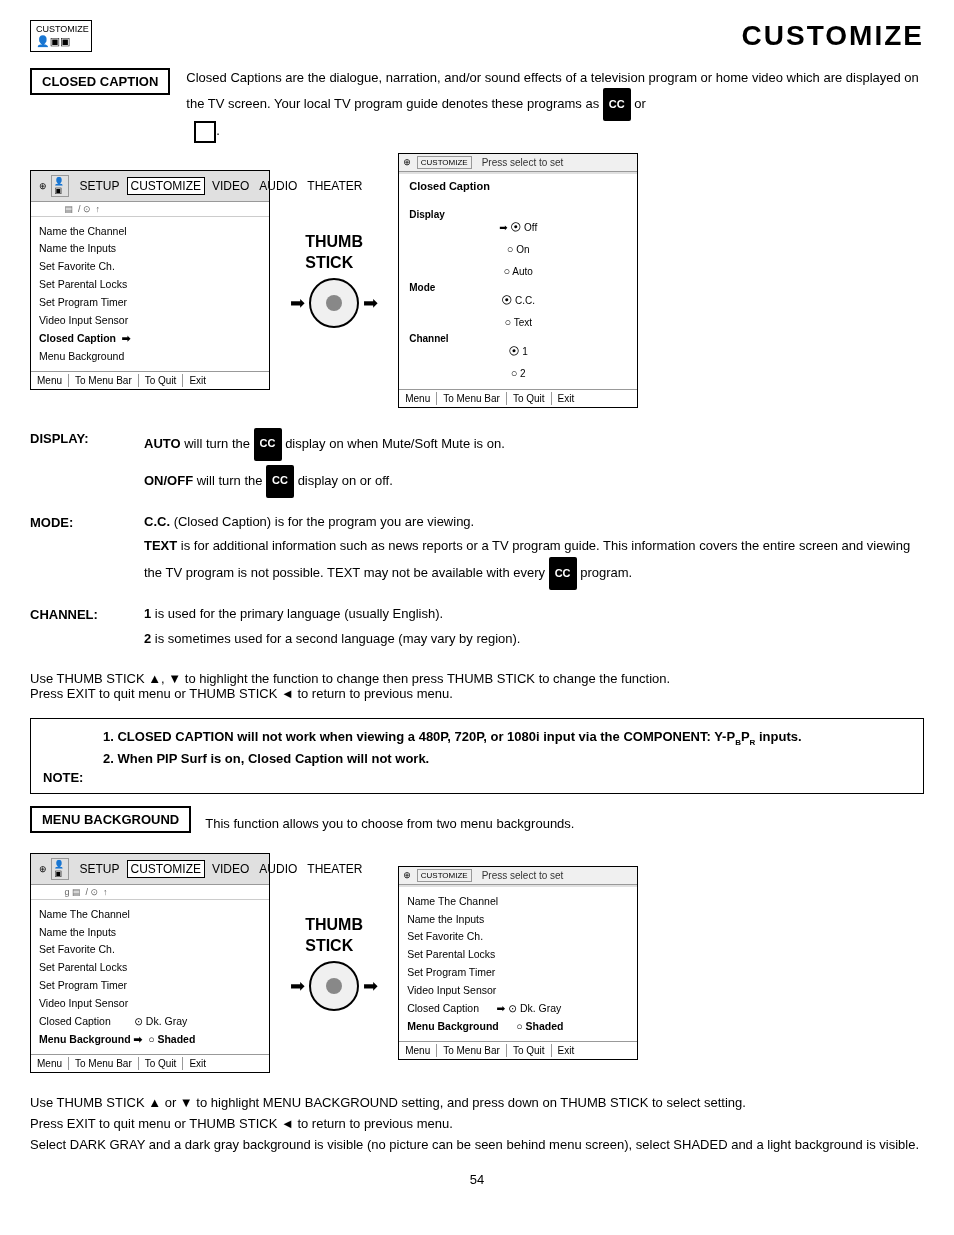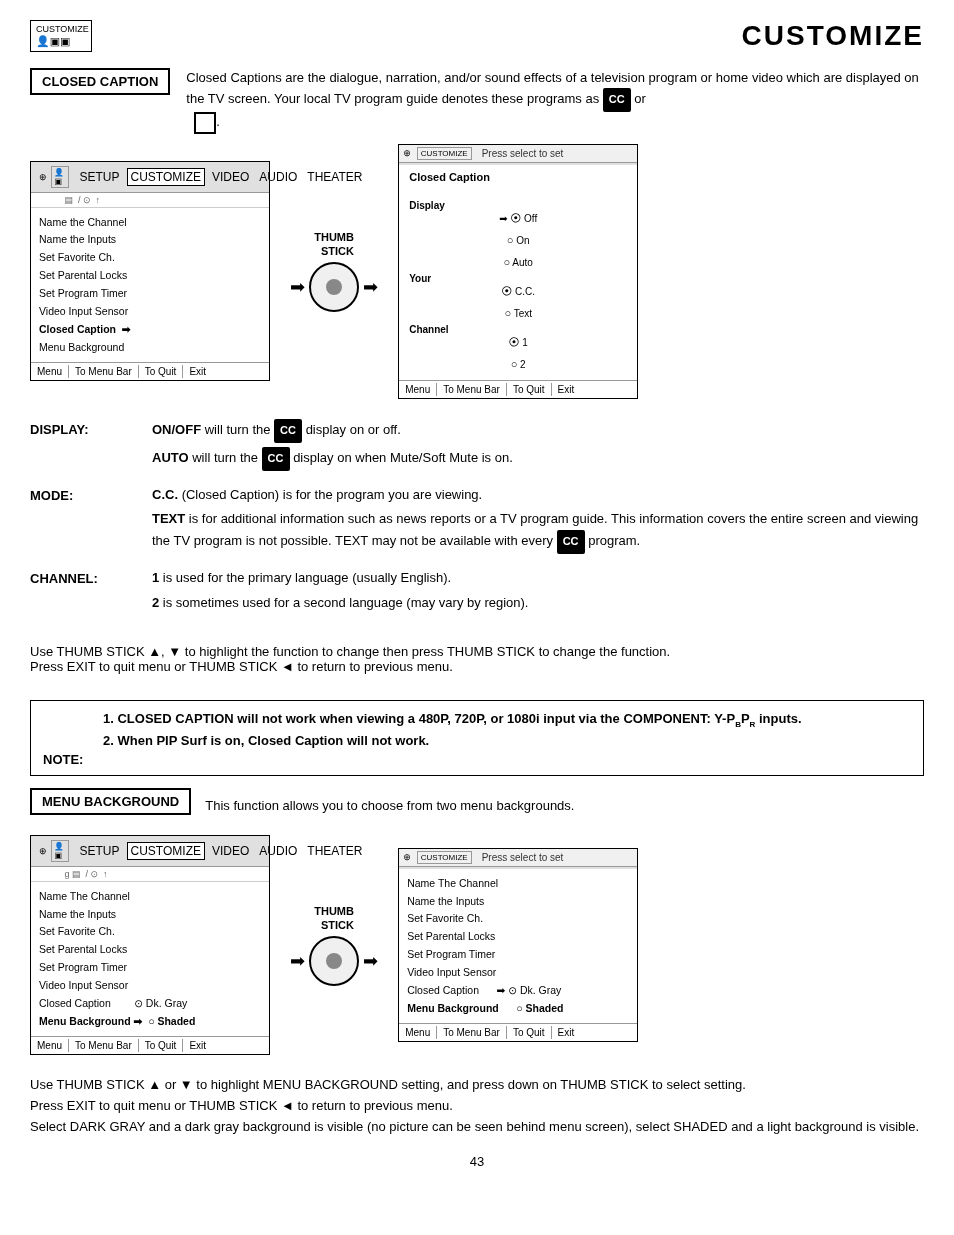--- a/index.html
+++ b/index.html
@@ -50,21 +50,21 @@
       display: inline-flex;
       align-items: center;
       justify-content: center;
       border: 2px solid #000;
       background: #000;
       color: #fff;
       font-weight: bold;
       font-size: 11px;
       padding: 1px 4px;
       min-width: 24px;
-      height: 24px;
+      height: 33px;
       border-radius: 2px;
       vertical-align: middle;
     }
     .description-text {
       flex: 1;
       font-size: 13px;
       line-height: 1.5;
     }
 
     
@@ -125,22 +125,22 @@
 
     
     .thumb-stick-area {
       display: flex;
       flex-direction: column;
       align-items: center;
       gap: 4px;
     }
     .thumb-stick-label {
       font-weight: bold;
-      font-size: 11px;
-      text-align: right;
+      font-size: 16px;
+      text-align: left;
       line-height: 1.3;
     }
     .thumb-stick-circle {
       width: 50px;
       height: 50px;
       border-radius: 50%;
       border: 2px solid #000;
       background: #f0f0f0;
       display: flex;
       align-items: center;
@@ -199,21 +199,21 @@
     }
     .radio-empty::before {
       content: '○';
       font-size: 11px;
     }
 
     
     .body-section {
       display: grid;
       grid-template-columns: 110px 1fr;
-      gap: 12px;
+      gap: 4px;
       margin-bottom: 10px;
       line-height: 1.6;
     }
     .body-label {
       font-weight: bold;
       font-size: 13px;
       padding-top: 1px;
     }
     .body-content {
       font-size: 13px;
@@ -371,21 +371,21 @@
         <br>
         <div class="setting-group">
           <label>Display</label>
           <div class="radio-row">
             <span>➡ <span class="radio-filled"></span> Off</span>
             <span><span class="radio-empty"></span> On</span>
             <span><span class="radio-empty"></span> Auto</span>
           </div>
         </div>
         <div class="setting-group">
-          <label>Your</label>
+          <label>Mode</label>
           <div class="radio-row">
             <span><span class="radio-filled"></span> C.C.</span>
             <span><span class="radio-empty"></span> Text</span>
           </div>
         </div>
         <div class="setting-group">
           <label>Channel</label>
           <div class="radio-row">
             <span><span class="radio-filled"></span> 1</span>
             <span><span class="radio-empty"></span> 2</span>
@@ -399,30 +399,30 @@
         <div class="tv-footer-item">Exit</div>
       </div>
     </div>
   </div>
 </div>
 
 <div class="body-section">
   <div class="body-label">DISPLAY:</div>
   <div class="body-content">
     <p>
+      <span class="bold-text">AUTO</span>
+      <span> will turn the</span>
+      <span class="cc-badge">CC</span>
+      <span> display on when Mute/Soft Mute is on.</span>
+    </p>
+    <p>
       <span class="bold-text">ON/OFF</span>
       <span> will turn the</span>
       <span class="cc-badge">CC</span>
       <span> display on or off.</span>
-    </p>
-    <p>
-      <span class="bold-text">AUTO</span>
-      <span> will turn the</span>
-      <span class="cc-badge">CC</span>
-      <span> display on when Mute/Soft Mute is on.</span>
     </p>
   </div>
 </div>
 
 <div class="body-section">
   <div class="body-label">MODE:</div>
   <div class="body-content">
     <p>
       <span class="bold-text">C.C.</span>
       <span> (Closed Caption) is for the program you are viewing.</span>
@@ -441,21 +441,21 @@
   <div class="body-content">
     <p>
       <span class="bold-text">1</span> is used for the primary language (usually English).
     </p>
     <p>
       <span class="bold-text">2</span> is sometimes used for a second language (may vary by region).
     </p>
   </div>
 </div>
 
-<div style="margin: 26px 0;">
+<div style="margin: 17px 0;">
   <p>Use THUMB STICK ▲, ▼ to highlight the function to change then press THUMB STICK to change the function.</p>
   <p>Press EXIT to quit menu or THUMB STICK ◄ to return to previous menu.</p>
 </div>
 
 <div class="note-box">
   <div class="note-label">NOTE:</div>
   <div class="note-content">
     <p>1.  CLOSED CAPTION will not work when viewing a 480P, 720P, or 1080i input via the COMPONENT: Y-P<sub>B</sub>P<sub>R</sub> inputs.</p>
     <p>2.  When PIP Surf is on, Closed Caption will not work.</p>
   </div>
@@ -542,13 +542,13 @@
     </div>
   </div>
 </div>
 
 <div class="footer-instructions">
   <p>Use THUMB STICK ▲ or ▼ to highlight MENU BACKGROUND setting, and press down on THUMB STICK  to select setting.</p>
   <p>Press EXIT to quit menu or THUMB STICK ◄ to return to previous menu.</p>
   <p>Select DARK GRAY and a dark gray background is visible (no picture can be seen behind menu screen), select SHADED and a light background is visible.</p>
 </div>
 
-<div class="page-number">43</div>
+<div class="page-number">54</div>
 
 </body></html>

